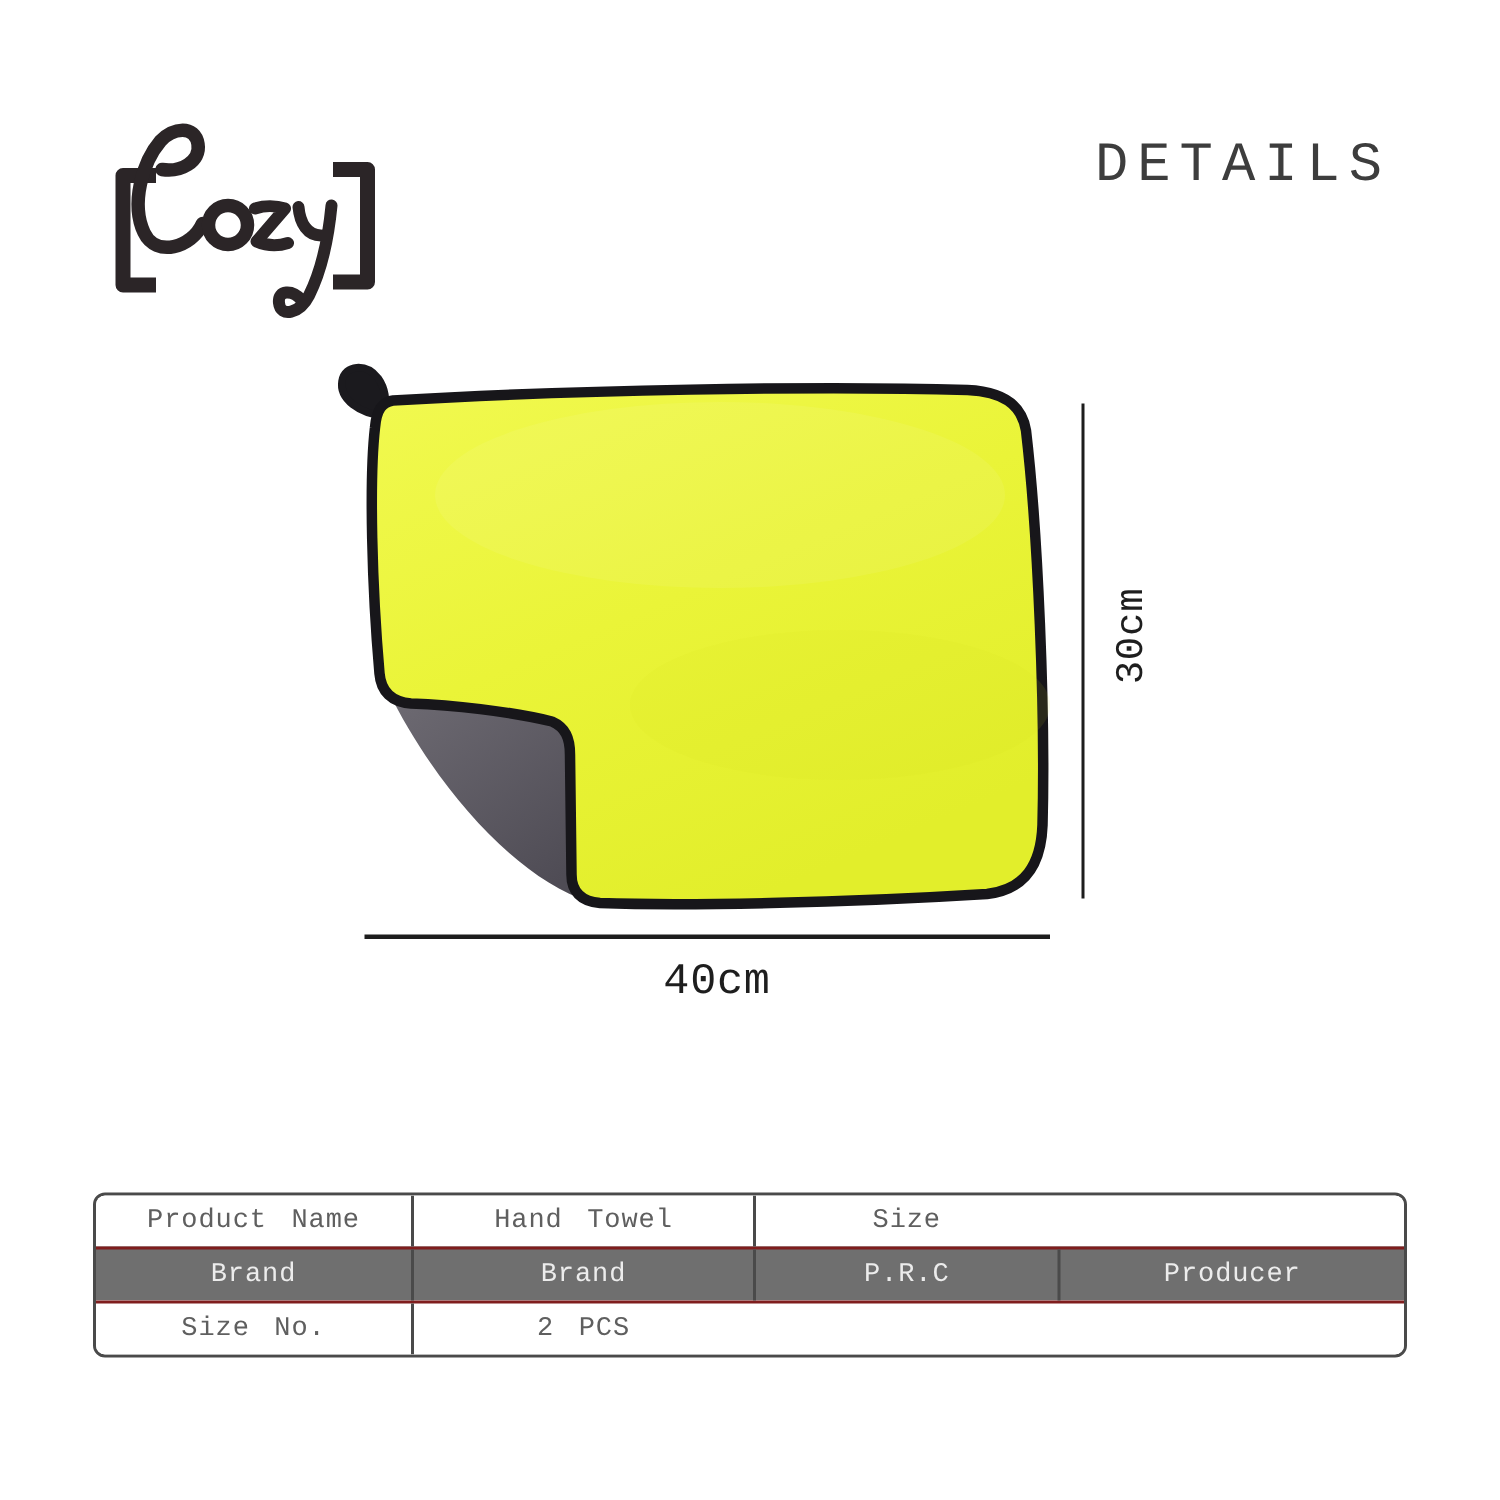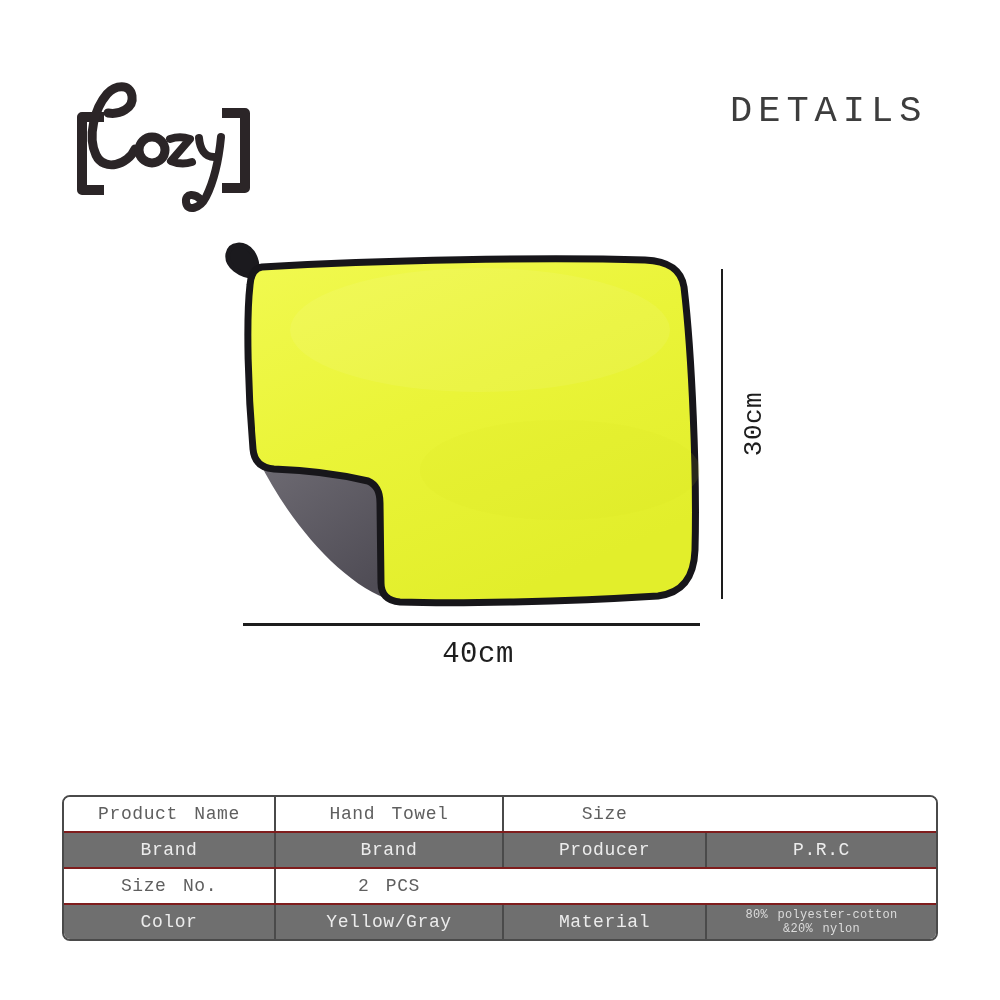--- a/index.html
+++ b/index.html
@@ -125,33 +125,24 @@
 
     <div class="spec-row row-light">
       <div class="spec-cell">Product Name</div>
       <div class="spec-cell">Hand Towel</div>
       <div class="spec-cell">Size</div>
     </div>
 
     <div class="spec-row row-dark">
       <div class="spec-cell">Brand</div>
       <div class="spec-cell">Brand</div>
+      <div class="spec-cell">P.R.C</div>
       <div class="spec-cell">Producer</div>
-      <div class="spec-cell">P.R.C</div>
     </div>
 
     <div class="spec-row row-light">
       <div class="spec-cell">Size No.</div>
       <div class="spec-cell">2 PCS</div>
     </div>
 
-    <div class="spec-row row-dark">
-      <div class="spec-cell">Color</div>
-      <div class="spec-cell">Yellow/Gray</div>
-      <div class="spec-cell">Material</div>
-      <div class="spec-cell">
-        <span class="cell-small">80% polyester-cotton</span>
-        <span class="cell-small">&amp;20% nylon</span>
-      </div>
-    </div>
 
   </div>
 </div>
 
 </body></html>

